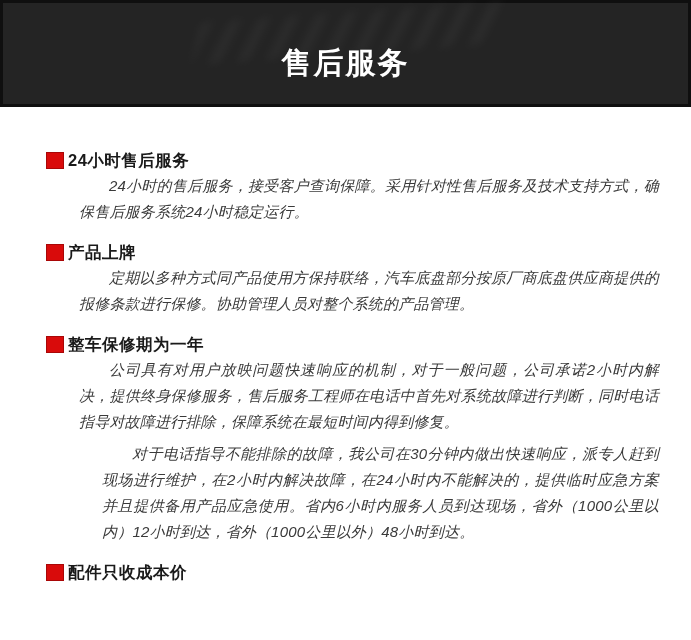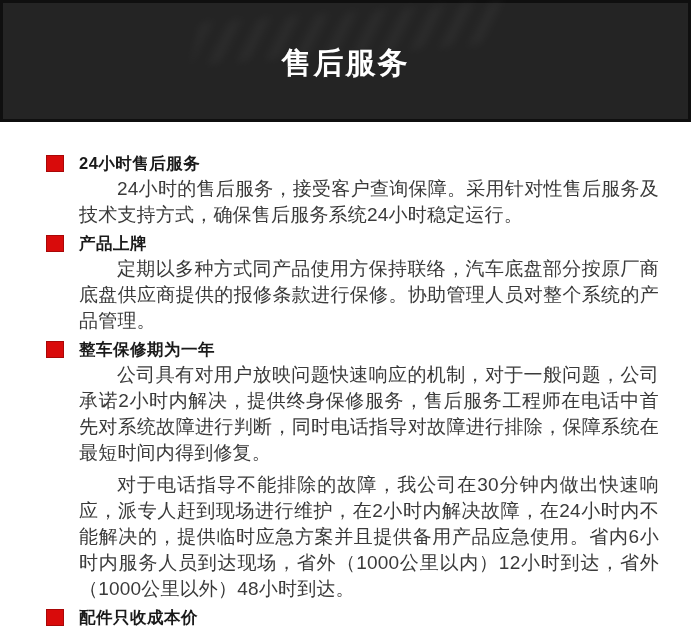--- a/index.html
+++ b/index.html
@@ -11,21 +11,21 @@
     position: relative;
     width: 691px;
     height: 640px;
     overflow: hidden;
     background: var(--page-bg, #ffffff);
     font-family: "Liberation Sans", "DejaVu Sans", sans-serif;
   }
   
   .banner {
     position: relative;
-    height: 122px;
+    height: 107px;
     background: var(--banner-bg, #242424);
     box-shadow: inset 0 0 0 3px rgba(12,12,12,0.85);
     overflow: hidden;
   }
   .watermark {
     position: absolute;
     left: 195px;
     top: 12px;
     width: 310px;
     height: 42px;
@@ -50,51 +50,52 @@
     letter-spacing: 2px;
   }
   
   .content {
     padding: 26px 32px 0 79px;
   }
   .sec + .sec { margin-top: 2px; }
   .sec-head {
     display: flex;
     align-items: center;
-    gap: 15px;
+    gap: 4px;
     height: 26px;
     margin-left: -33px;
-    margin-top: 2px;
+    margin-top: 14px;
   }
   .bullet {
     flex: 0 0 auto;
     width: 18px;
     height: 17px;
     box-sizing: border-box;
     background: var(--bullet-red, #d90b0b);
     border: 1px solid rgba(130,5,5,0.55);
   }
   .sec-title {
     margin: 0;
     font-size: 16.5px;
     line-height: 26px;
     font-weight: bold;
     color: var(--heading-text, #1a1a1a);
     letter-spacing: 0.5px;
   }
   .para {
     margin: 0;
-    font-size: 19px;
+    font-size: 15px;
     line-height: 26px;
     color: var(--body-text, #3a3a3a);
     text-align: justify;
     text-indent: 2em;
     letter-spacing: 0.2px;
+    font-style: italic;
   }
-  .para + .para { margin-top: 6px; }
+  .para + .para { margin-top: 6px; margin-left: 23px; }
 </style>
 </head>
 <body>
 
 <div class="page">
 
   <header class="banner">
     <div class="watermark"></div>
     <h1 class="banner-title">售后服务</h1>
   </header>

